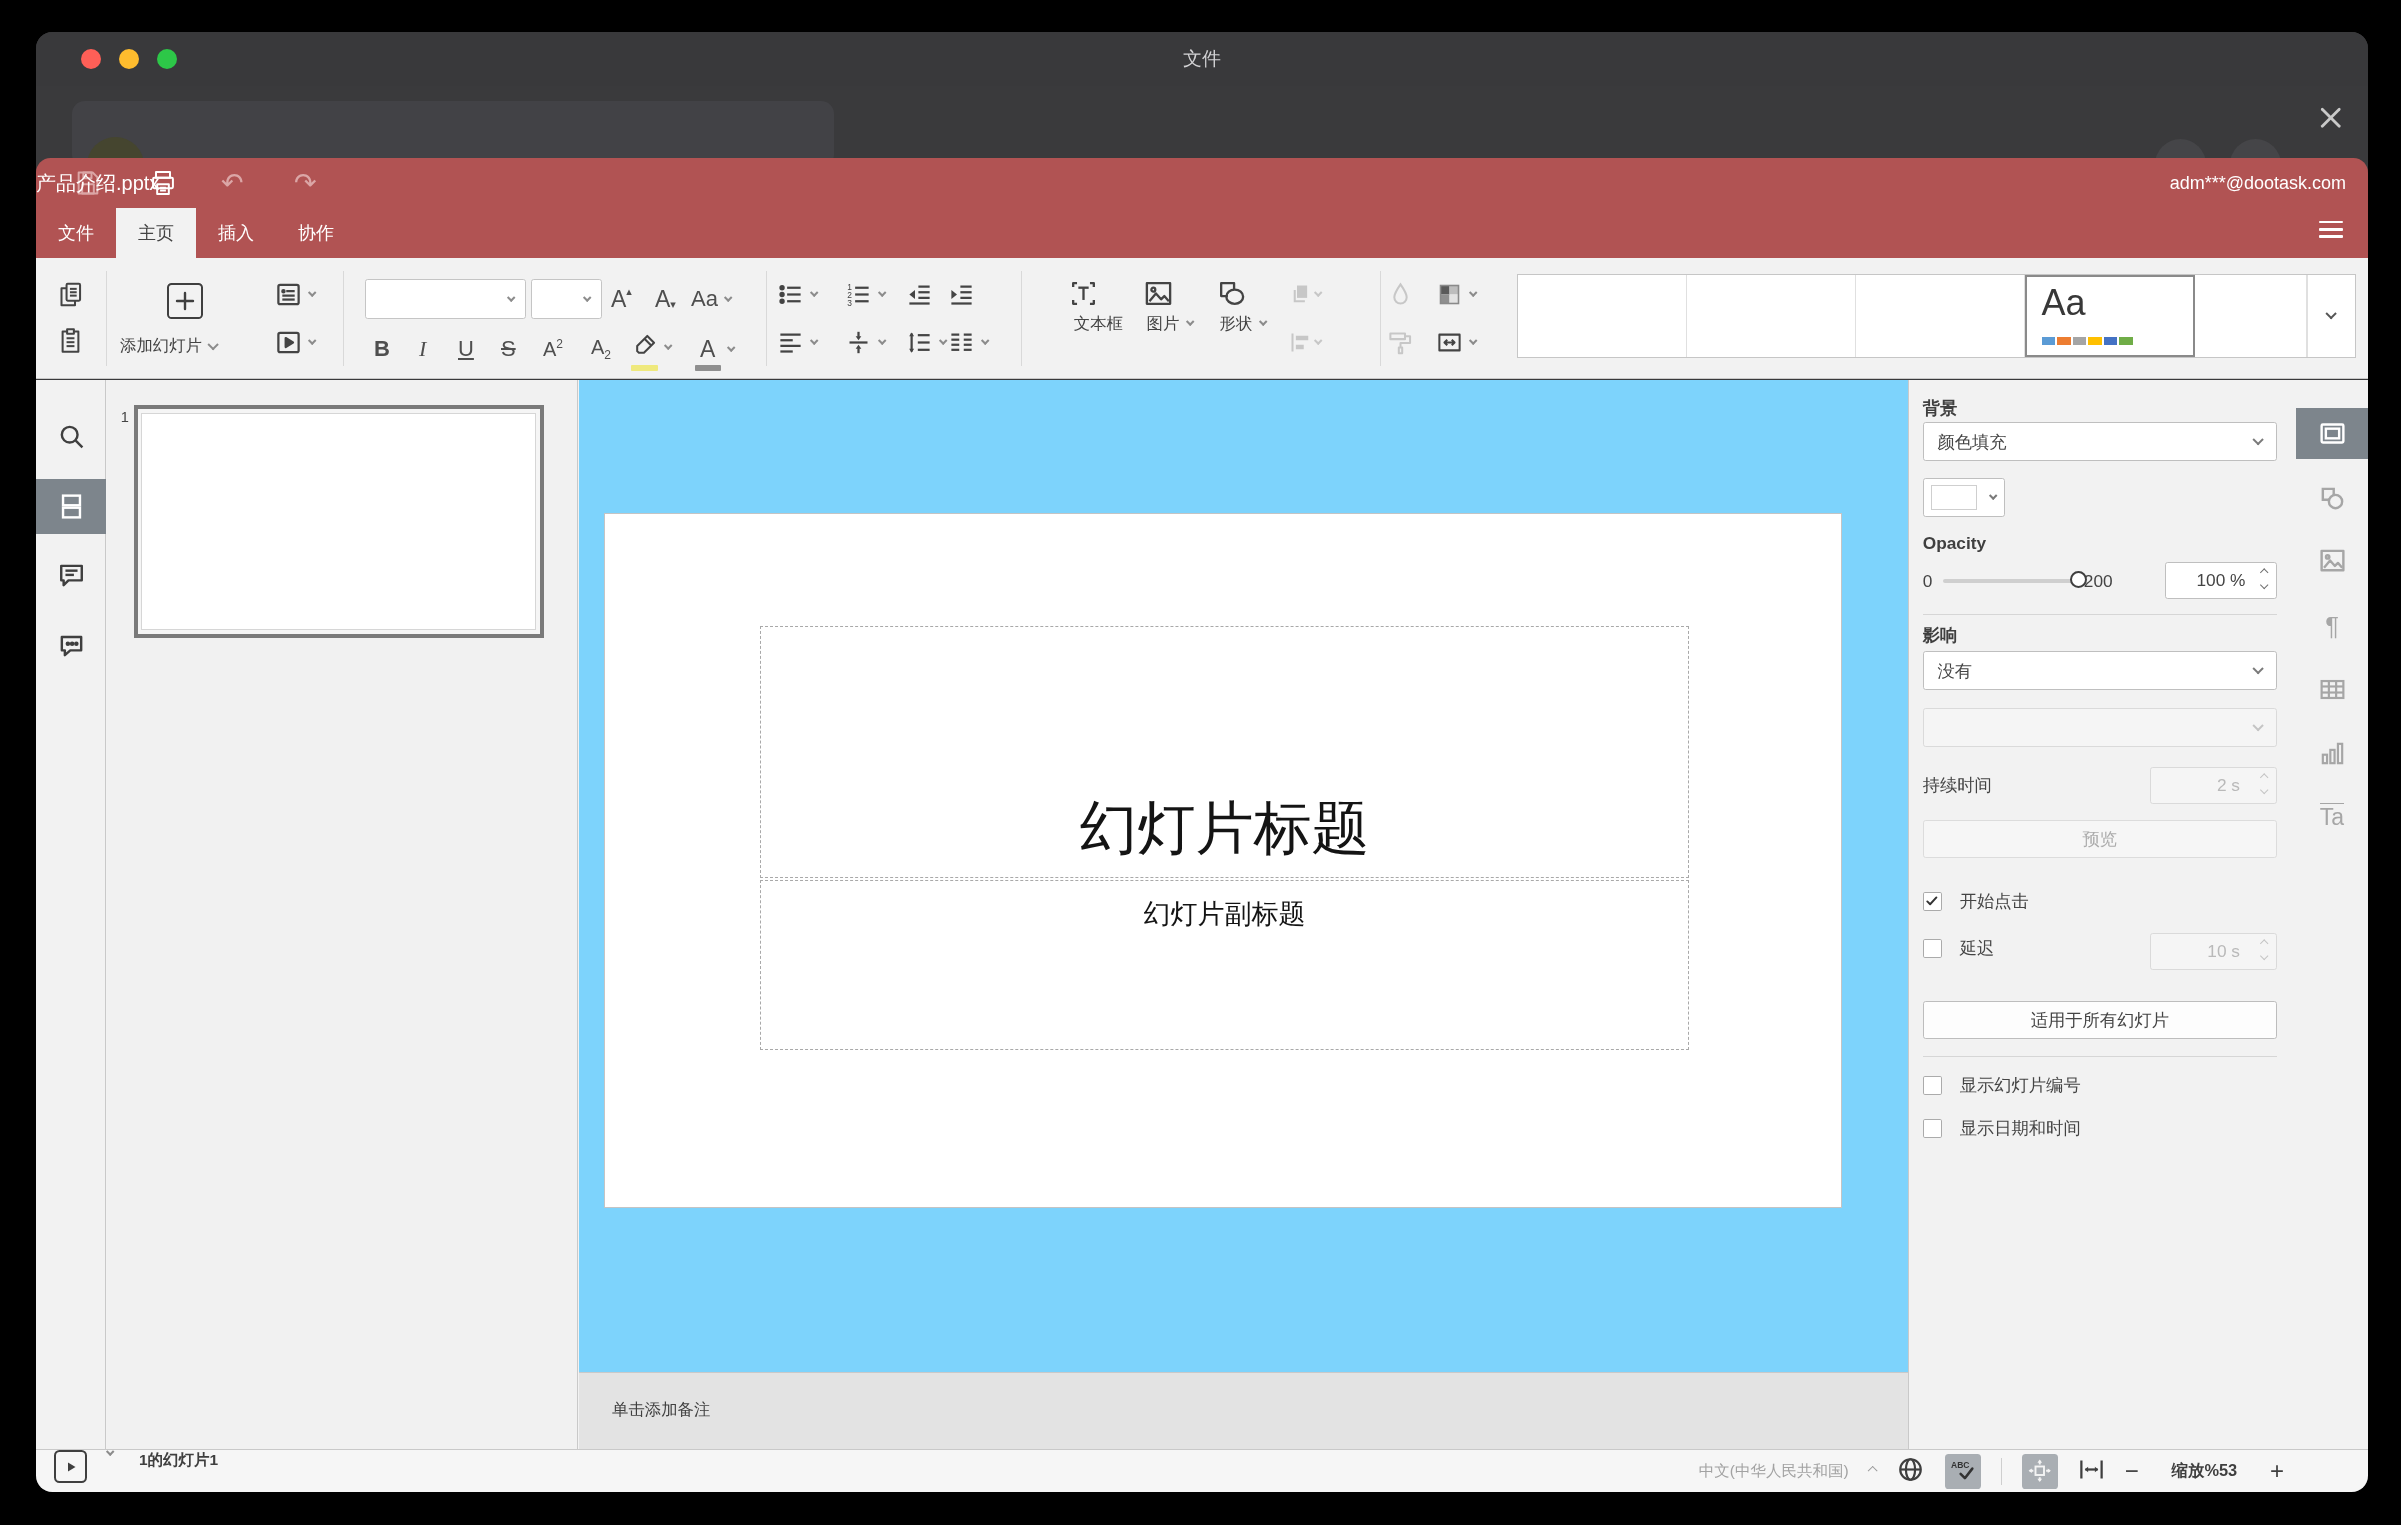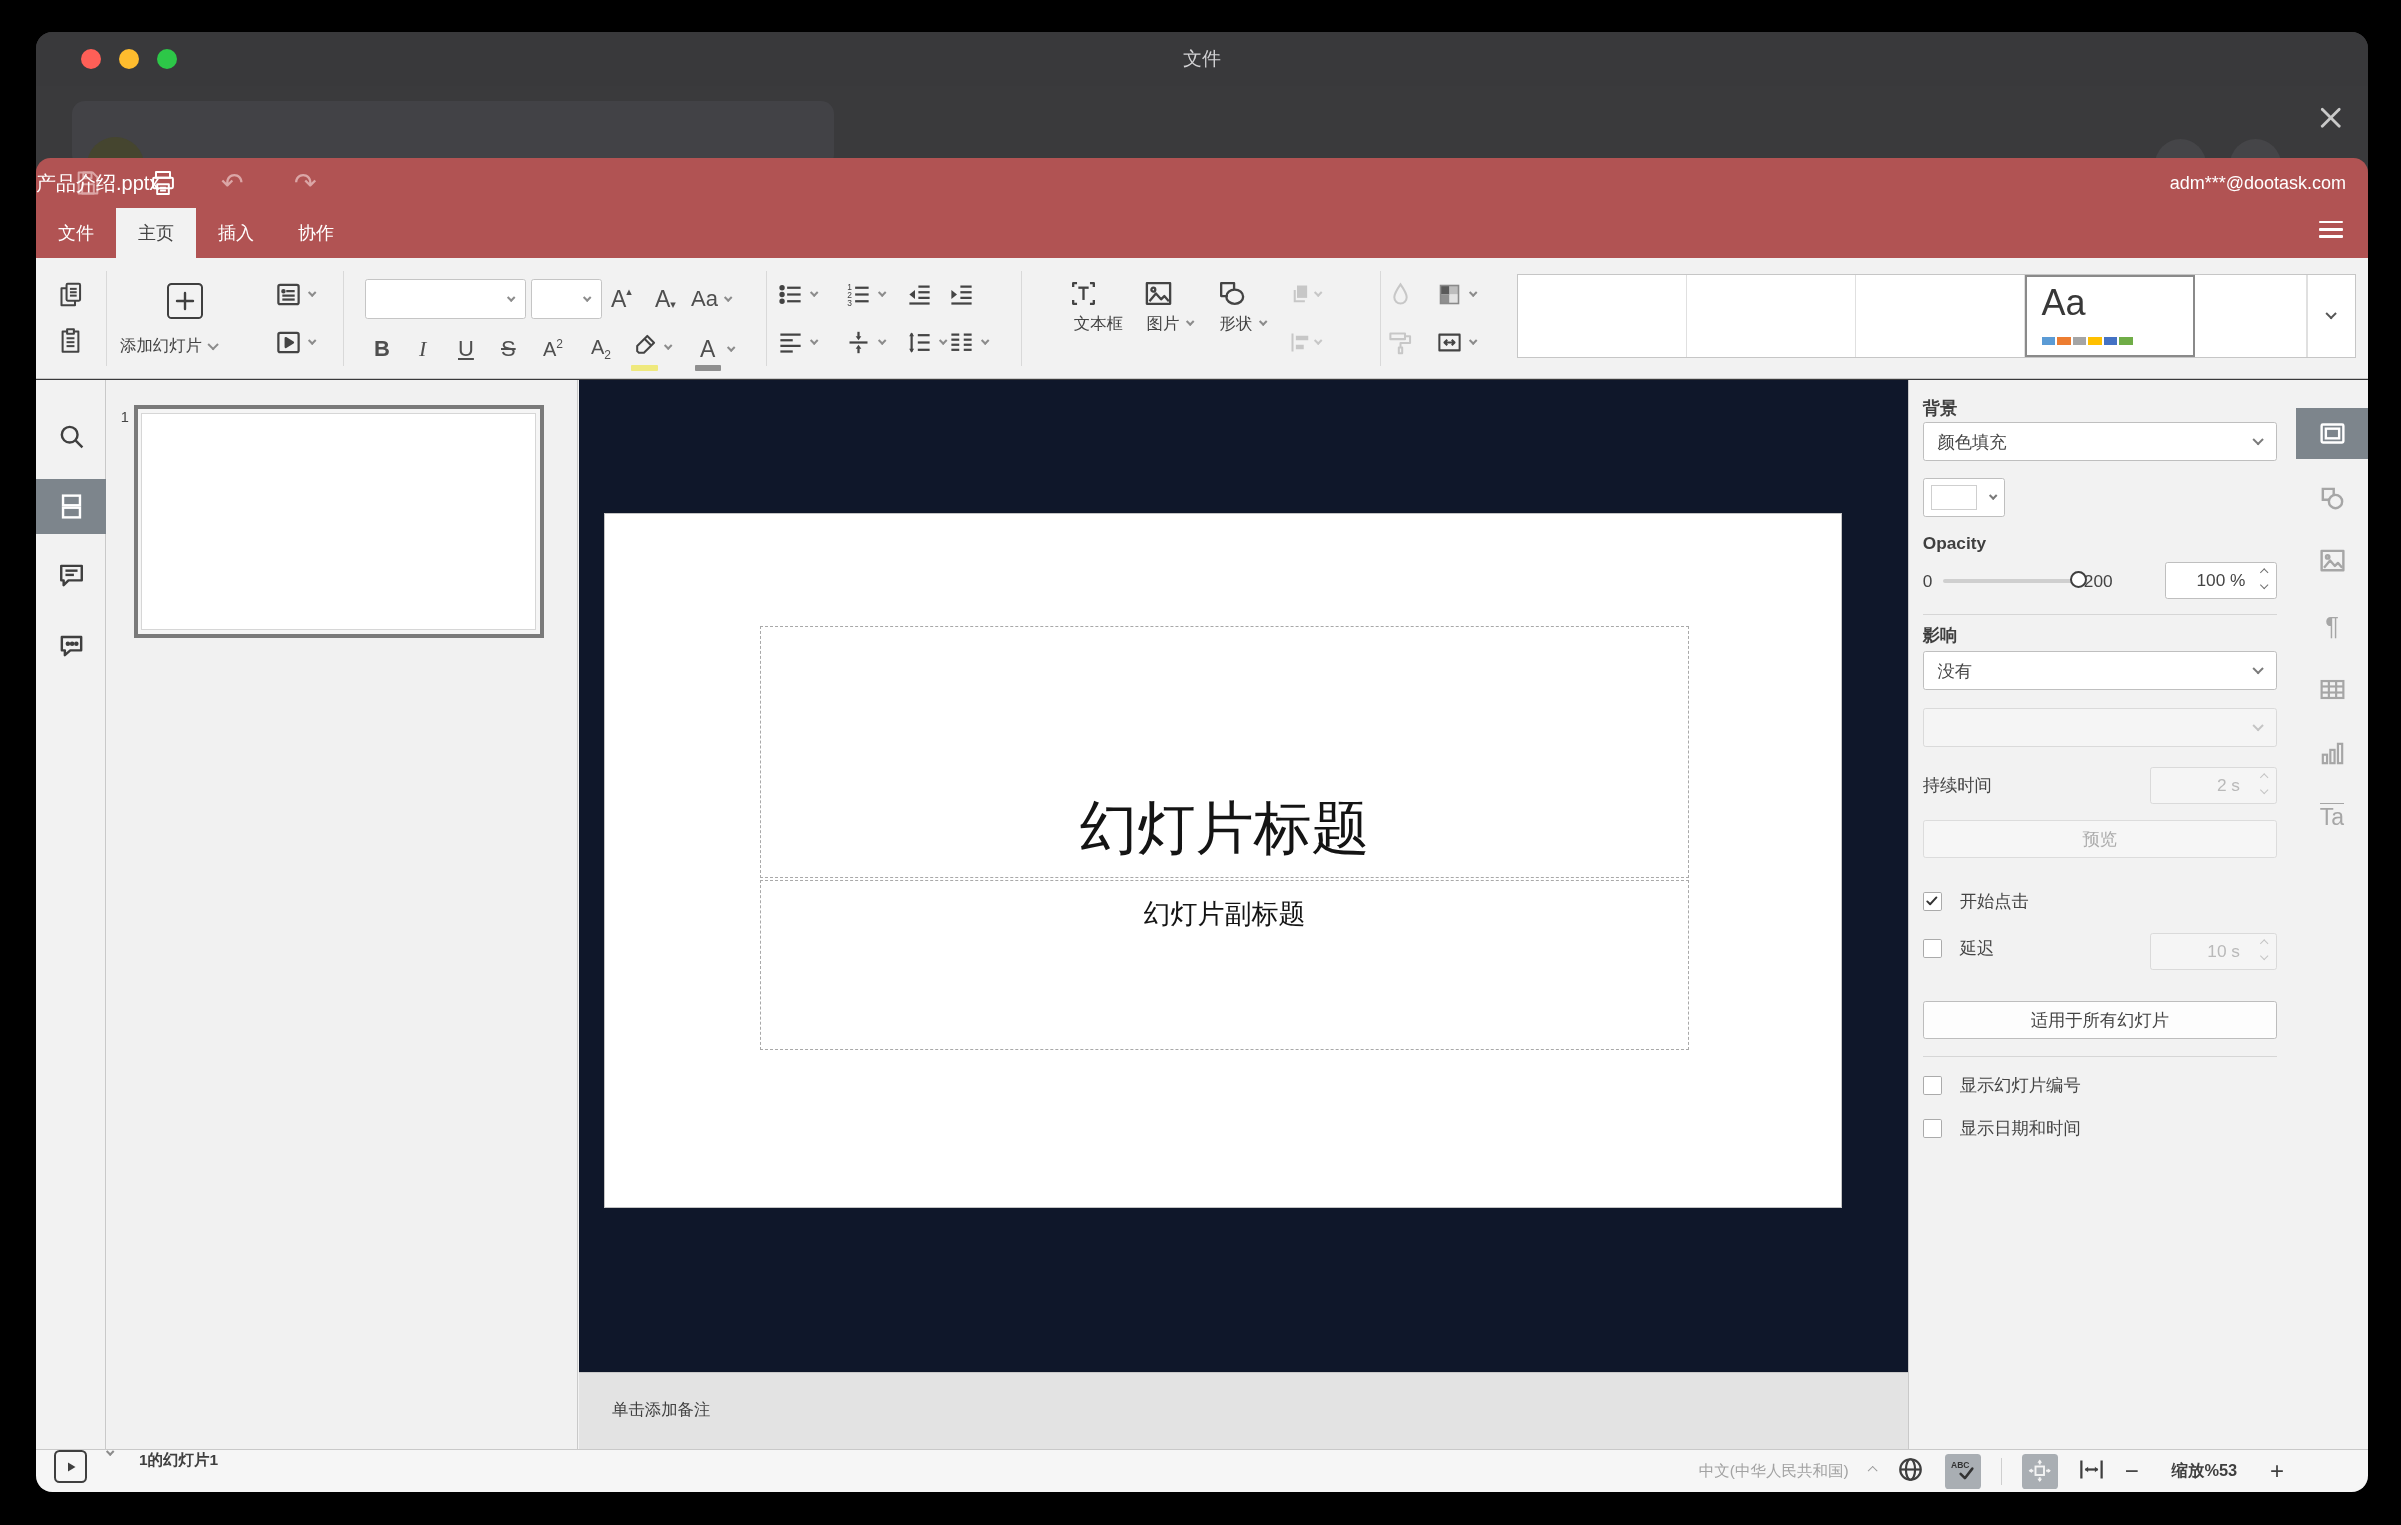--- a/index.html
+++ b/index.html
@@ -95,21 +95,21 @@
   .lbar-item.active { height:55px; background:#7d858c; color:#fff; }
 
   .spanel { position:absolute; left:71px; top:0; bottom:0; width:471px; background:#f1f1f1;
             border-right:0.9px solid #c9c9c9; }
   .slide-num { position:absolute; left:5.5px; top:29px; width:16.4px; text-align:right;
                font-size:14.6px; color:#444; }
   .thumb { position:absolute; left:26.5px; top:25px; width:410px; height:233px;
            border:4.6px solid #7a7a7a; background:#f5f5f5; padding:3.6px; cursor:pointer; }
   .thumb-inner { width:100%; height:100%; background:#fff; border:0.9px solid #d6d6d6; }
 
-  .canvas { position:absolute; left:543px; top:0; bottom:0; width:1329px; background:#0f172a; }
+  .canvas { position:absolute; left:543px; top:0; bottom:0; width:1329px; background:#7dd3fc; }
   .slide { position:absolute; left:25px; top:133px; width:1238px; height:695px; background:#fff;
            border:0.9px solid #c4c4c4; }
   .ph { position:absolute; left:155px; width:929px; border:1.8px dashed #a9a9a9; display:flex;
         justify-content:center; color:#141414; cursor:text; }
   .ph.title { top:112px; height:252px; align-items:flex-end; padding-bottom:9px; font-size:58px; }
   .ph.subtitle { top:366px; height:170px; align-items:flex-start; padding-top:14.6px; font-size:27px; }
   .notes { position:absolute; left:0; right:0; top:992px; bottom:0; border-top:0.9px solid #c9c9c9;
            background:#e3e3e3; }
   .notes-text { position:absolute; left:33px; top:25.5px; font-size:16.4px; color:#3f3f3f; cursor:text; }
 

